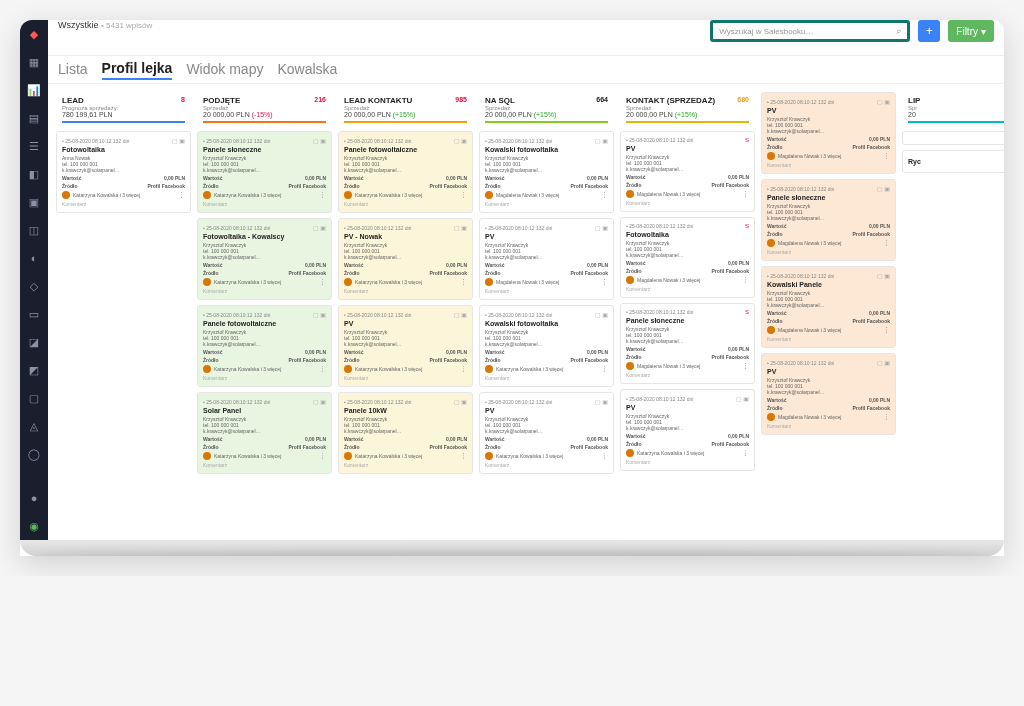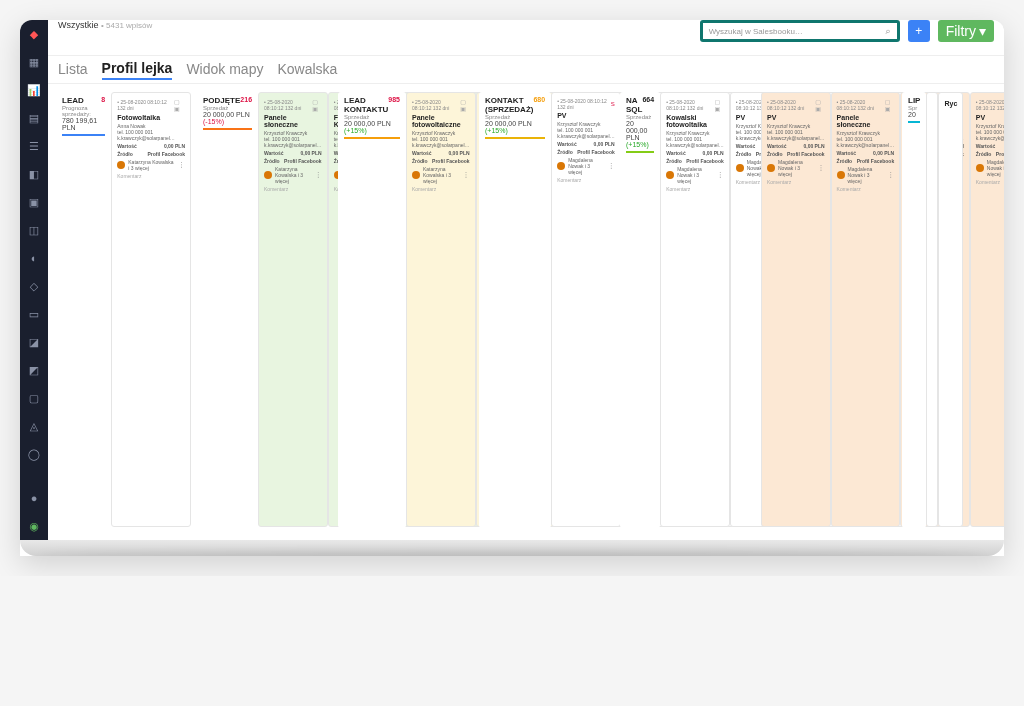--- a/index.html
+++ b/index.html
@@ -10,26 +10,26 @@
 .sidebar-icon{width:16px;height:16px;color:#8a92a6;font-size:11px;display:flex;align-items:center;justify-content:center;cursor:pointer}
 .sidebar-icon.logo{color:#ff5555}
 .sidebar-icon.active{color:#5fb85f}
 .main{flex:1;display:flex;flex-direction:column;overflow:hidden}
 .topbar{height:36px;display:flex;align-items:flex-start;padding:0 10px;border-bottom:1px solid #eee;gap:8px}
 .breadcrumb{font-size:9px;color:#333;flex:1}
 .breadcrumb .sub{color:#aaa;font-size:8px}
 .search-box{width:200px;height:22px;border:3px solid #0f766e;border-radius:3px;display:flex;align-items:center;padding:0 6px;font-size:8px;color:#999}
 .search-icon{font-size:9px;color:#888}
 .add-btn{width:22px;height:22px;background:#3b82f6;color:#fff;border-radius:3px;display:flex;align-items:center;justify-content:center;font-size:12px;cursor:pointer}
-.filter-btn{height:22px;background:#5fb85f;color:#fff;border-radius:3px;padding:0 8px;font-size:14px;display:flex;align-items:center;cursor:pointer;gap:3px}
+.filter-btn{height:22px;background:#5fb85f;color:#fff;border-radius:3px;padding:0 8px;font-size:10px;display:flex;align-items:center;cursor:pointer;gap:3px}
 .tabs{height:28px;display:flex;align-items:center;padding:0 10px;border-bottom:1px solid #eee;gap:14px}
 .tab{font-size:14px;color:#888;cursor:pointer;padding-bottom:2px}
 .tab.active{color:#222;font-weight:600;border-bottom:2px solid #3b82f6}
 .board{flex:1;overflow:auto;display:flex;gap:6px;padding:8px}
-.column{width:135px;flex-shrink:0;display:flex;flex-direction:row}
+.column{width:135px;flex-shrink:0;display:flex;flex-direction:column}
 .col-header{padding:4px 6px;border-radius:3px;background:#fff;margin-bottom:4px}
 .col-title{font-size:8px;font-weight:700;color:#222;display:flex;justify-content:space-between}
 .col-count{font-size:7px}
 .col-sub{font-size:6px;color:#888}
 .col-val{font-size:7px;color:#444}
 .col-change{color:#26a826}
 .col-change.neg{color:#d14}
 .col-bar{height:2px;margin-top:3px}
 .card{background:#fff;border:1px solid #e5e5e5;border-radius:3px;margin-bottom:5px;padding:5px;font-size:6px}
 .card.green{background:#e8f5e0}
@@ -348,31 +348,55 @@
                 <span class="avatar"></span>
                 <span class="card-user-text">Katarzyna Kowalska i 3 więcej</span>
                 <span class="dots">⋮</span>
               </div>
               <div class="card-comment">Komentarz</div>
             </div>
           </div>
           <div class="column">
             <div class="col-header">
               <div class="col-title">
-                <span>KONTAKT (SPRZEDAŻ)</span>
-                <span class="col-count count-orange">680</span>
+                <span>NA SQL</span>
+                <span class="col-count ">664</span>
               </div>
               <div class="col-sub">Sprzedaż</div>
               <div class="col-val">20 000,00 PLN <span class="col-change ">(+15%)</span></div>
-              <div class="col-bar" style="background:#eab308"></div>
-            </div>
-            <div class="card ">
-              <div class="card-top">
-                <span class="card-date">• 25-08-2020 08:10:12  132 dni</span>
-                <span class="card-icons"><span style="color:#d14">S</span></span>
+              <div class="col-bar" style="background:#84cc16"></div>
+            </div>
+            <div class="card ">
+              <div class="card-top">
+                <span class="card-date">• 25-08-2020 08:10:12  132 dni</span>
+                <span class="card-icons">▢ ▣</span>
+              </div>
+              <div class="card-title">Kowalski fotowoltaika</div>
+              <div class="card-line">Krzysztof Krawczyk</div>
+              <div class="card-line">tel. 100 000 001</div>
+              <div class="card-line">k.krawczyk@solarpanel…</div>
+              <div class="card-row">
+                <span class="card-label">Wartość</span>
+                <span class="card-value">0,00 PLN</span>
+              </div>
+              <div class="card-row">
+                <span class="card-label">Źródło</span>
+                <span class="card-value">Profil Facebook</span>
+              </div>
+              <div class="card-user">
+                <span class="avatar"></span>
+                <span class="card-user-text">Magdalena Nowak i 3 więcej</span>
+                <span class="dots">⋮</span>
+              </div>
+              <div class="card-comment">Komentarz</div>
+            </div>
+            <div class="card ">
+              <div class="card-top">
+                <span class="card-date">• 25-08-2020 08:10:12  132 dni</span>
+                <span class="card-icons">▢ ▣</span>
               </div>
               <div class="card-title">PV</div>
               <div class="card-line">Krzysztof Krawczyk</div>
               <div class="card-line">tel. 100 000 001</div>
               <div class="card-line">k.krawczyk@solarpanel…</div>
               <div class="card-row">
                 <span class="card-label">Wartość</span>
                 <span class="card-value">0,00 PLN</span>
               </div>
               <div class="card-row">
@@ -382,61 +406,37 @@
               <div class="card-user">
                 <span class="avatar"></span>
                 <span class="card-user-text">Magdalena Nowak i 3 więcej</span>
                 <span class="dots">⋮</span>
               </div>
               <div class="card-comment">Komentarz</div>
             </div>
             <div class="card ">
               <div class="card-top">
                 <span class="card-date">• 25-08-2020 08:10:12  132 dni</span>
-                <span class="card-icons"><span style="color:#d14">S</span></span>
-              </div>
-              <div class="card-title">Fotowoltaika</div>
-              <div class="card-line">Krzysztof Krawczyk</div>
-              <div class="card-line">tel. 100 000 001</div>
-              <div class="card-line">k.krawczyk@solarpanel…</div>
-              <div class="card-row">
-                <span class="card-label">Wartość</span>
-                <span class="card-value">0,00 PLN</span>
-              </div>
-              <div class="card-row">
-                <span class="card-label">Źródło</span>
-                <span class="card-value">Profil Facebook</span>
-              </div>
-              <div class="card-user">
-                <span class="avatar"></span>
-                <span class="card-user-text">Magdalena Nowak i 3 więcej</span>
-                <span class="dots">⋮</span>
-              </div>
-              <div class="card-comment">Komentarz</div>
-            </div>
-            <div class="card ">
-              <div class="card-top">
-                <span class="card-date">• 25-08-2020 08:10:12  132 dni</span>
-                <span class="card-icons"><span style="color:#d14">S</span></span>
-              </div>
-              <div class="card-title">Panele słoneczne</div>
-              <div class="card-line">Krzysztof Krawczyk</div>
-              <div class="card-line">tel. 100 000 001</div>
-              <div class="card-line">k.krawczyk@solarpanel…</div>
-              <div class="card-row">
-                <span class="card-label">Wartość</span>
-                <span class="card-value">0,00 PLN</span>
-              </div>
-              <div class="card-row">
-                <span class="card-label">Źródło</span>
-                <span class="card-value">Profil Facebook</span>
-              </div>
-              <div class="card-user">
-                <span class="avatar"></span>
-                <span class="card-user-text">Magdalena Nowak i 3 więcej</span>
+                <span class="card-icons">▢ ▣</span>
+              </div>
+              <div class="card-title">Kowalski fotowoltaika</div>
+              <div class="card-line">Krzysztof Krawczyk</div>
+              <div class="card-line">tel. 100 000 001</div>
+              <div class="card-line">k.krawczyk@solarpanel…</div>
+              <div class="card-row">
+                <span class="card-label">Wartość</span>
+                <span class="card-value">0,00 PLN</span>
+              </div>
+              <div class="card-row">
+                <span class="card-label">Źródło</span>
+                <span class="card-value">Profil Facebook</span>
+              </div>
+              <div class="card-user">
+                <span class="avatar"></span>
+                <span class="card-user-text">Katarzyna Kowalska i 3 więcej</span>
                 <span class="dots">⋮</span>
               </div>
               <div class="card-comment">Komentarz</div>
             </div>
             <div class="card ">
               <div class="card-top">
                 <span class="card-date">• 25-08-2020 08:10:12  132 dni</span>
                 <span class="card-icons">▢ ▣</span>
               </div>
               <div class="card-title">PV</div>
@@ -455,55 +455,31 @@
                 <span class="avatar"></span>
                 <span class="card-user-text">Katarzyna Kowalska i 3 więcej</span>
                 <span class="dots">⋮</span>
               </div>
               <div class="card-comment">Komentarz</div>
             </div>
           </div>
           <div class="column">
             <div class="col-header">
               <div class="col-title">
-                <span>NA SQL</span>
-                <span class="col-count ">664</span>
+                <span>KONTAKT (SPRZEDAŻ)</span>
+                <span class="col-count count-orange">680</span>
               </div>
               <div class="col-sub">Sprzedaż</div>
               <div class="col-val">20 000,00 PLN <span class="col-change ">(+15%)</span></div>
-              <div class="col-bar" style="background:#84cc16"></div>
-            </div>
-            <div class="card ">
-              <div class="card-top">
-                <span class="card-date">• 25-08-2020 08:10:12  132 dni</span>
-                <span class="card-icons">▢ ▣</span>
-              </div>
-              <div class="card-title">Kowalski fotowoltaika</div>
-              <div class="card-line">Krzysztof Krawczyk</div>
-              <div class="card-line">tel. 100 000 001</div>
-              <div class="card-line">k.krawczyk@solarpanel…</div>
-              <div class="card-row">
-                <span class="card-label">Wartość</span>
-                <span class="card-value">0,00 PLN</span>
-              </div>
-              <div class="card-row">
-                <span class="card-label">Źródło</span>
-                <span class="card-value">Profil Facebook</span>
-              </div>
-              <div class="card-user">
-                <span class="avatar"></span>
-                <span class="card-user-text">Magdalena Nowak i 3 więcej</span>
-                <span class="dots">⋮</span>
-              </div>
-              <div class="card-comment">Komentarz</div>
-            </div>
-            <div class="card ">
-              <div class="card-top">
-                <span class="card-date">• 25-08-2020 08:10:12  132 dni</span>
-                <span class="card-icons">▢ ▣</span>
+              <div class="col-bar" style="background:#eab308"></div>
+            </div>
+            <div class="card ">
+              <div class="card-top">
+                <span class="card-date">• 25-08-2020 08:10:12  132 dni</span>
+                <span class="card-icons"><span style="color:#d14">S</span></span>
               </div>
               <div class="card-title">PV</div>
               <div class="card-line">Krzysztof Krawczyk</div>
               <div class="card-line">tel. 100 000 001</div>
               <div class="card-line">k.krawczyk@solarpanel…</div>
               <div class="card-row">
                 <span class="card-label">Wartość</span>
                 <span class="card-value">0,00 PLN</span>
               </div>
               <div class="card-row">
@@ -513,37 +489,61 @@
               <div class="card-user">
                 <span class="avatar"></span>
                 <span class="card-user-text">Magdalena Nowak i 3 więcej</span>
                 <span class="dots">⋮</span>
               </div>
               <div class="card-comment">Komentarz</div>
             </div>
             <div class="card ">
               <div class="card-top">
                 <span class="card-date">• 25-08-2020 08:10:12  132 dni</span>
-                <span class="card-icons">▢ ▣</span>
-              </div>
-              <div class="card-title">Kowalski fotowoltaika</div>
-              <div class="card-line">Krzysztof Krawczyk</div>
-              <div class="card-line">tel. 100 000 001</div>
-              <div class="card-line">k.krawczyk@solarpanel…</div>
-              <div class="card-row">
-                <span class="card-label">Wartość</span>
-                <span class="card-value">0,00 PLN</span>
-              </div>
-              <div class="card-row">
-                <span class="card-label">Źródło</span>
-                <span class="card-value">Profil Facebook</span>
-              </div>
-              <div class="card-user">
-                <span class="avatar"></span>
-                <span class="card-user-text">Katarzyna Kowalska i 3 więcej</span>
+                <span class="card-icons"><span style="color:#d14">S</span></span>
+              </div>
+              <div class="card-title">Fotowoltaika</div>
+              <div class="card-line">Krzysztof Krawczyk</div>
+              <div class="card-line">tel. 100 000 001</div>
+              <div class="card-line">k.krawczyk@solarpanel…</div>
+              <div class="card-row">
+                <span class="card-label">Wartość</span>
+                <span class="card-value">0,00 PLN</span>
+              </div>
+              <div class="card-row">
+                <span class="card-label">Źródło</span>
+                <span class="card-value">Profil Facebook</span>
+              </div>
+              <div class="card-user">
+                <span class="avatar"></span>
+                <span class="card-user-text">Magdalena Nowak i 3 więcej</span>
+                <span class="dots">⋮</span>
+              </div>
+              <div class="card-comment">Komentarz</div>
+            </div>
+            <div class="card ">
+              <div class="card-top">
+                <span class="card-date">• 25-08-2020 08:10:12  132 dni</span>
+                <span class="card-icons"><span style="color:#d14">S</span></span>
+              </div>
+              <div class="card-title">Panele słoneczne</div>
+              <div class="card-line">Krzysztof Krawczyk</div>
+              <div class="card-line">tel. 100 000 001</div>
+              <div class="card-line">k.krawczyk@solarpanel…</div>
+              <div class="card-row">
+                <span class="card-label">Wartość</span>
+                <span class="card-value">0,00 PLN</span>
+              </div>
+              <div class="card-row">
+                <span class="card-label">Źródło</span>
+                <span class="card-value">Profil Facebook</span>
+              </div>
+              <div class="card-user">
+                <span class="avatar"></span>
+                <span class="card-user-text">Magdalena Nowak i 3 więcej</span>
                 <span class="dots">⋮</span>
               </div>
               <div class="card-comment">Komentarz</div>
             </div>
             <div class="card ">
               <div class="card-top">
                 <span class="card-date">• 25-08-2020 08:10:12  132 dni</span>
                 <span class="card-icons">▢ ▣</span>
               </div>
               <div class="card-title">PV</div>

